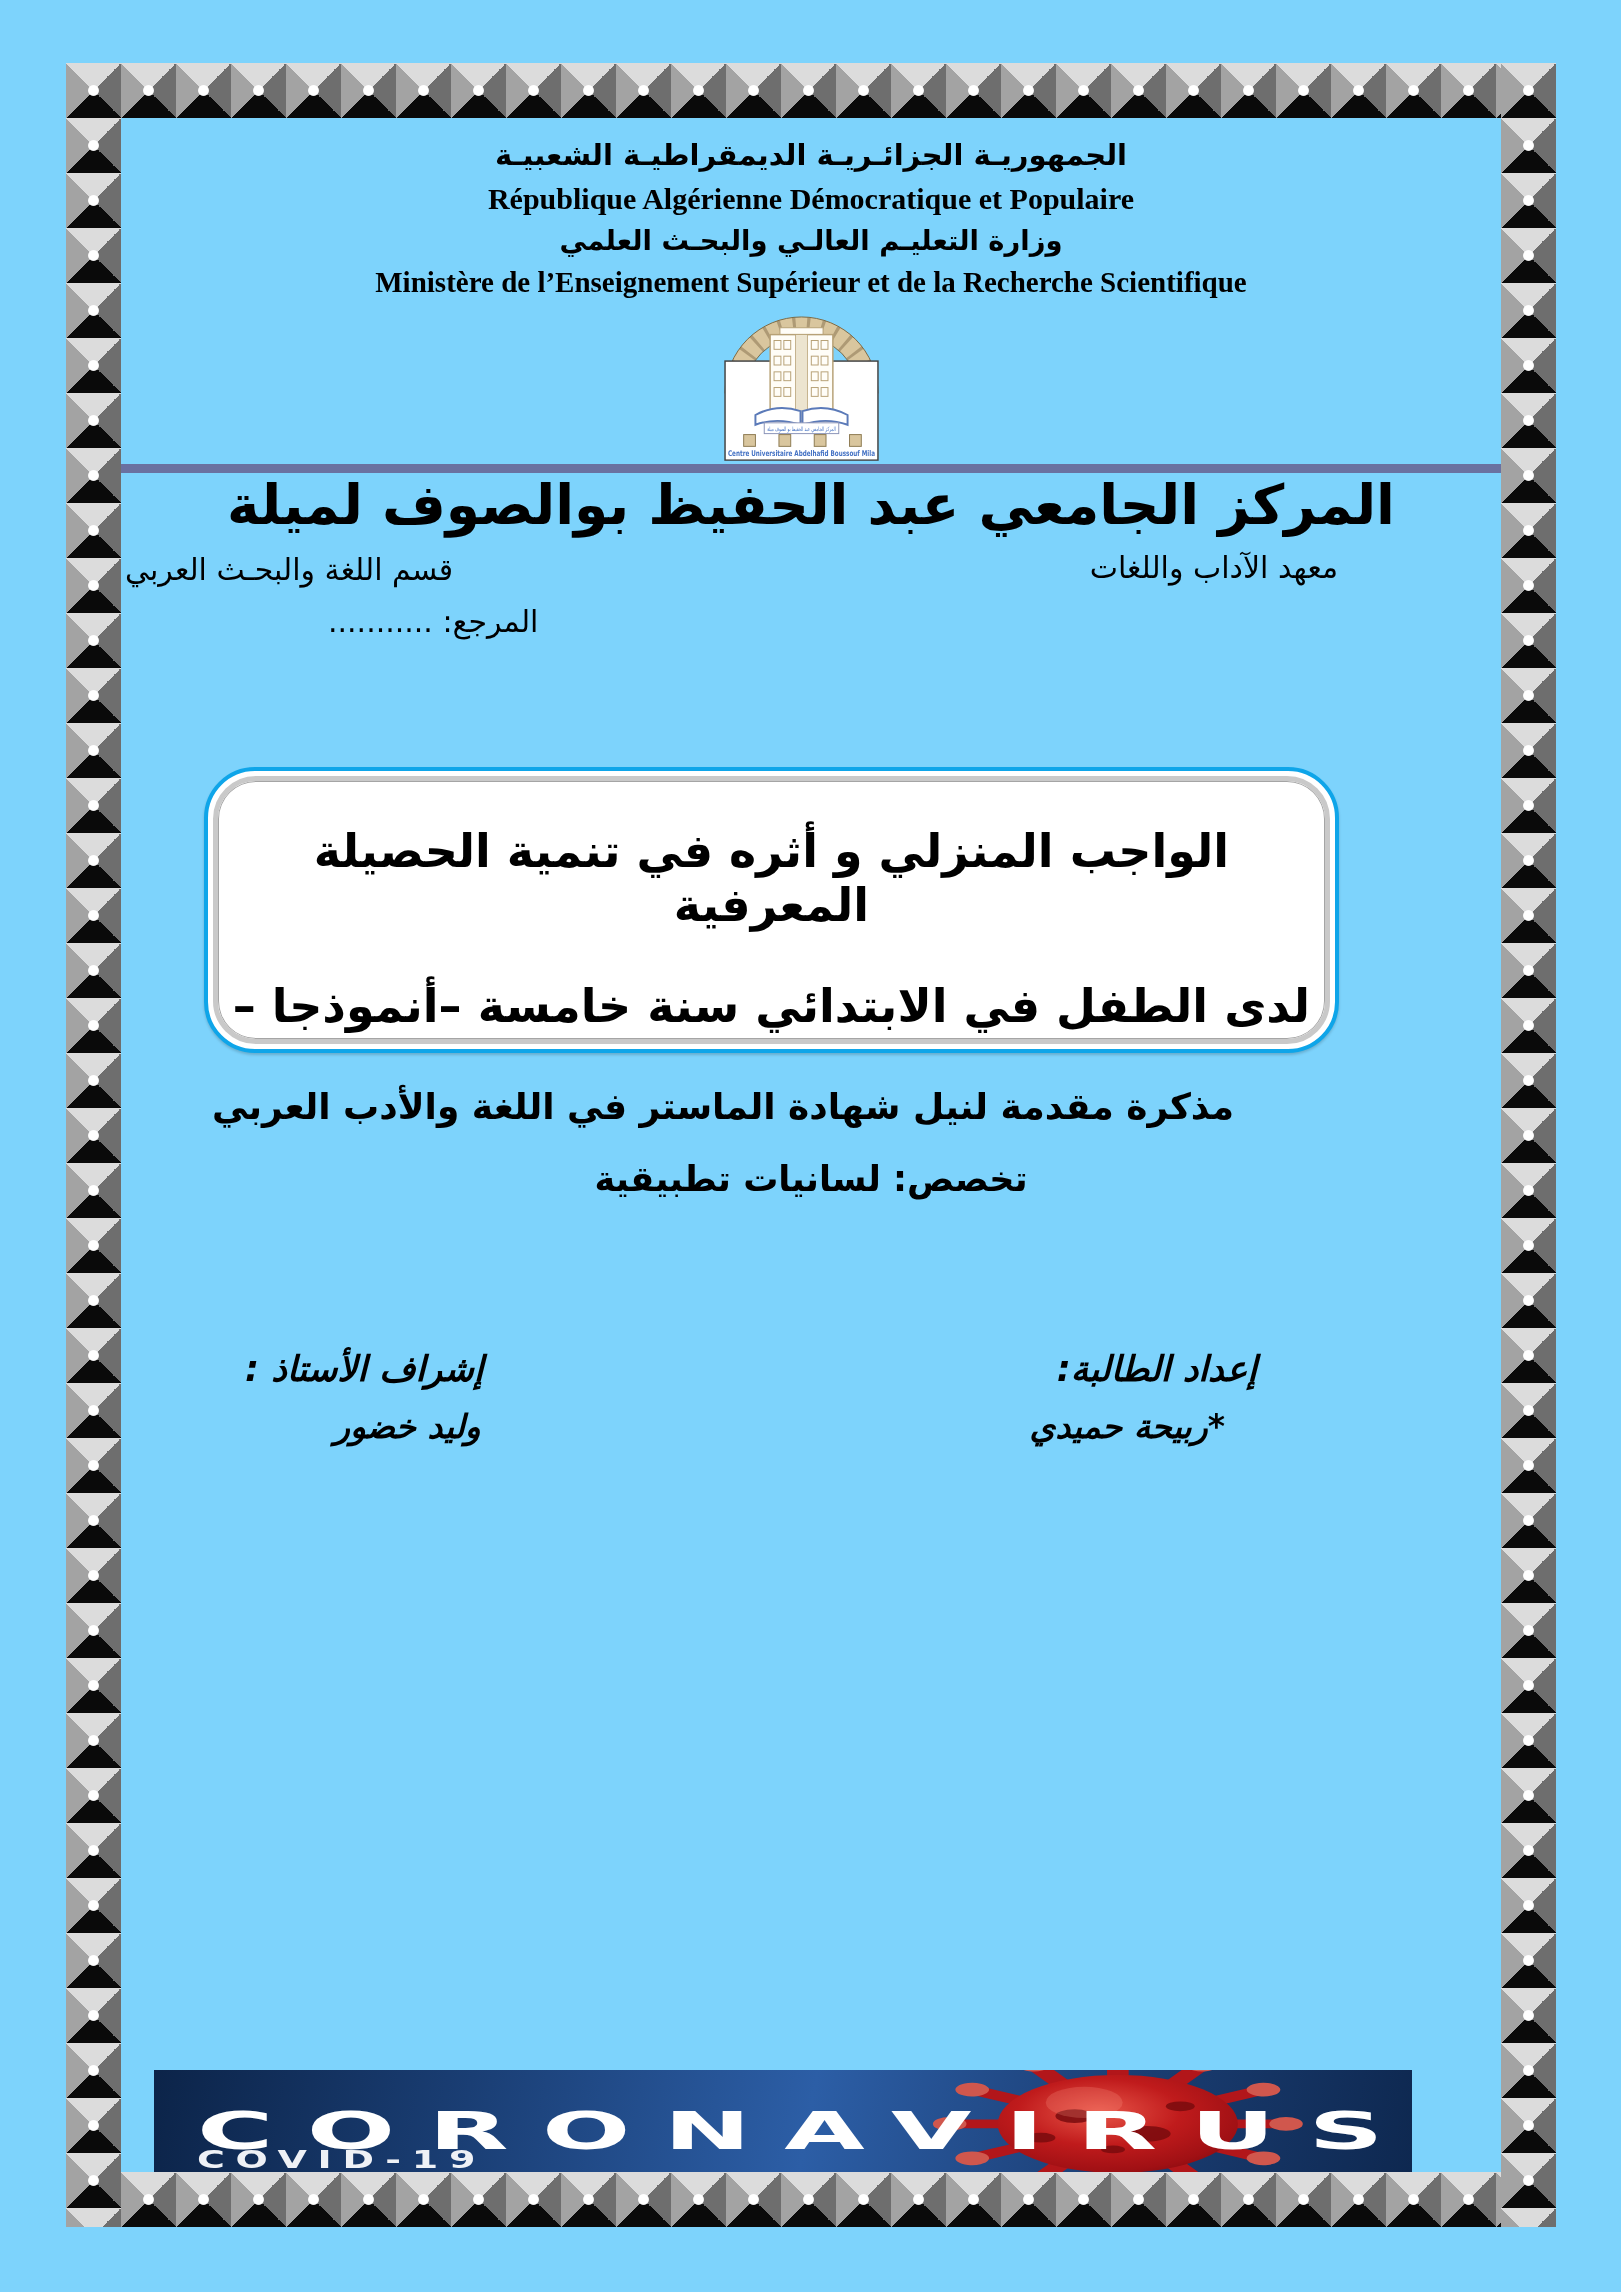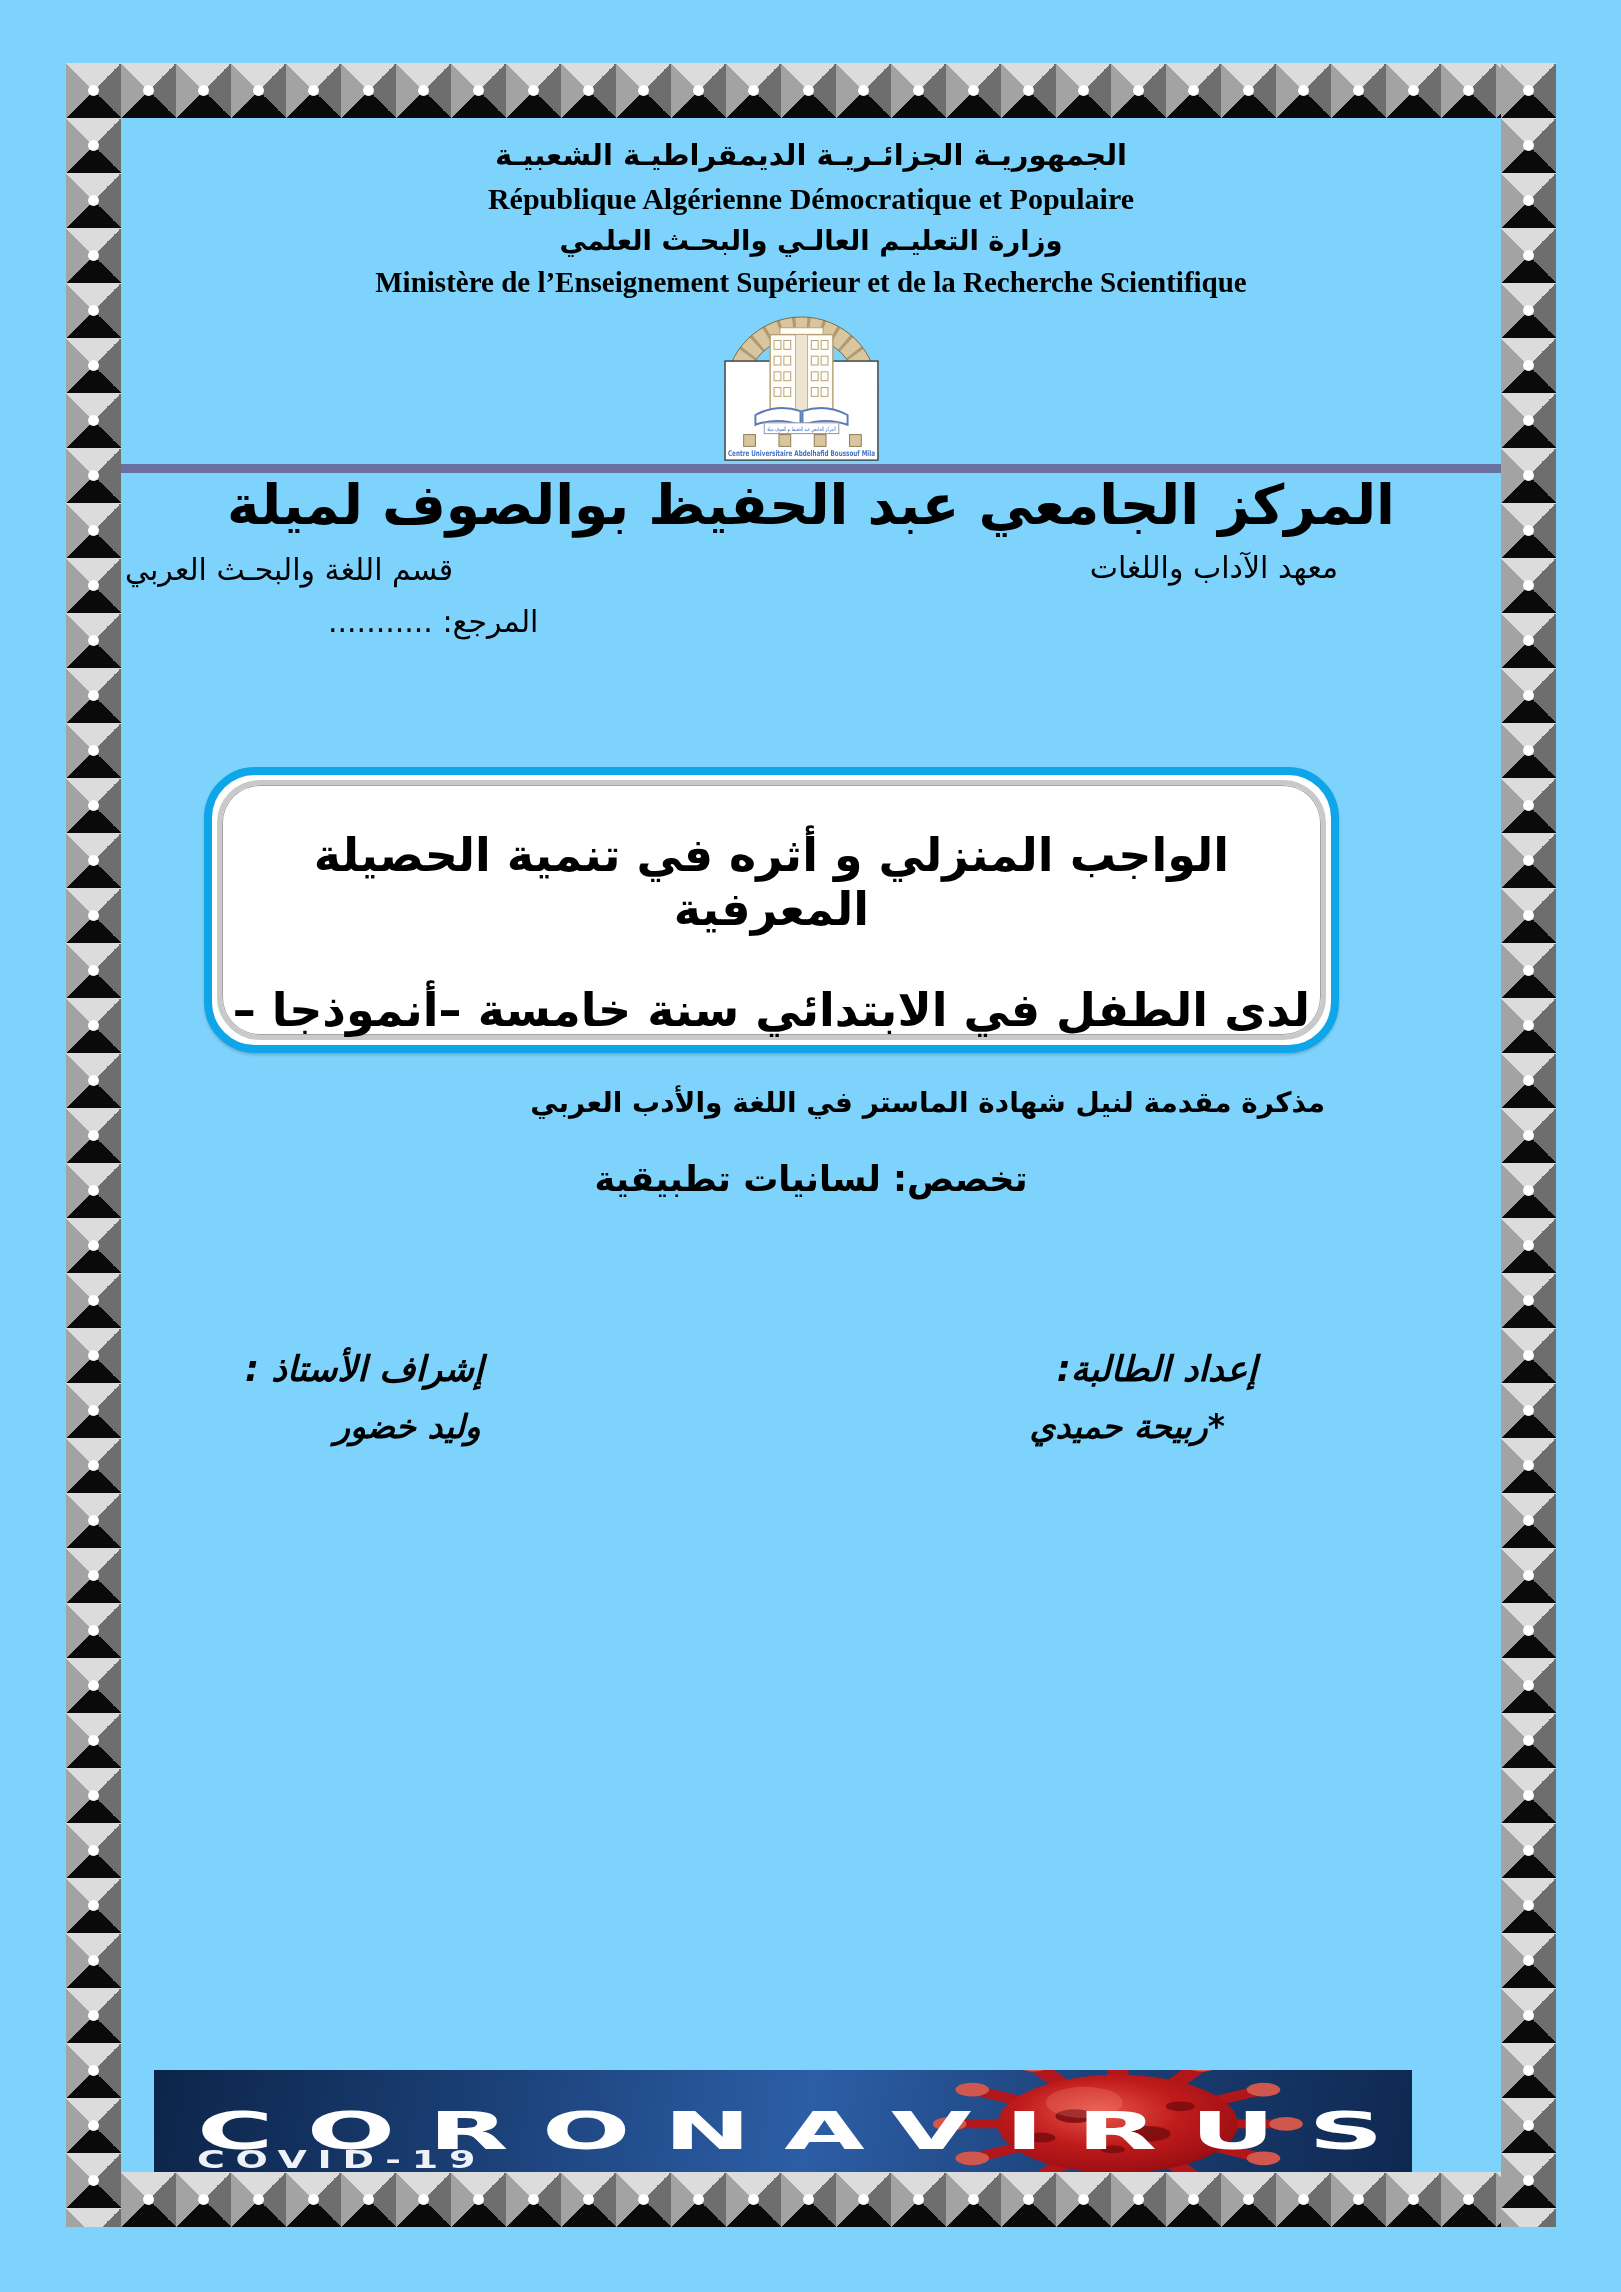--- a/index.html
+++ b/index.html
@@ -73,43 +73,43 @@
   }
   .row-reference {
     position: absolute; left: 328px; top: 604px;
     direction: rtl; font-size: 30px;
   }
 
   
   .thesis-box {
     position: absolute;
     left: 204px; top: 767px; width: 1135px; height: 286px;
-    border: 8px solid #0ea5e9;
+    border: 4px solid #0ea5e9;
     border-radius: 51px;
     padding: 4.9px;
     box-shadow: 0 2px 2.9px rgba(0,0,0,0.18);
     background: #fff;
     z-index: 2;
   }
   .thesis-box-inner {
     width: 100%; height: 100%;
     border: 5.9px solid #c9c9c9;
     border-radius: 43px;
     box-shadow: inset 0 0 0 1px #a5a5a5;
     direction: rtl;
     text-align: center;
   }
   .thesis-line1 { margin-top: 43px; font-size: 46px; font-weight: bold; }
   .thesis-line2 { margin-top: 47px; font-size: 46px; font-weight: bold; }
 
   
   .subtitle1 {
     position: absolute; left: 121px; top: 1086px; width: 1204px;
-    direction: rtl;
-    font-size: 28px; font-weight: bold;
+    text-align: center; direction: rtl;
+    font-size: 36px; font-weight: bold;
   }
   .subtitle2 {
     position: absolute; left: 121px; top: 1159px; width: 1380px;
     text-align: center; direction: rtl;
     font-size: 35px; font-weight: bold;
   }
 
   
   .people-label { font-weight: bold; font-style: italic; direction: rtl; position: absolute; }
   .student-label    { right: 364px; top: 1349px; font-size: 35px; }

